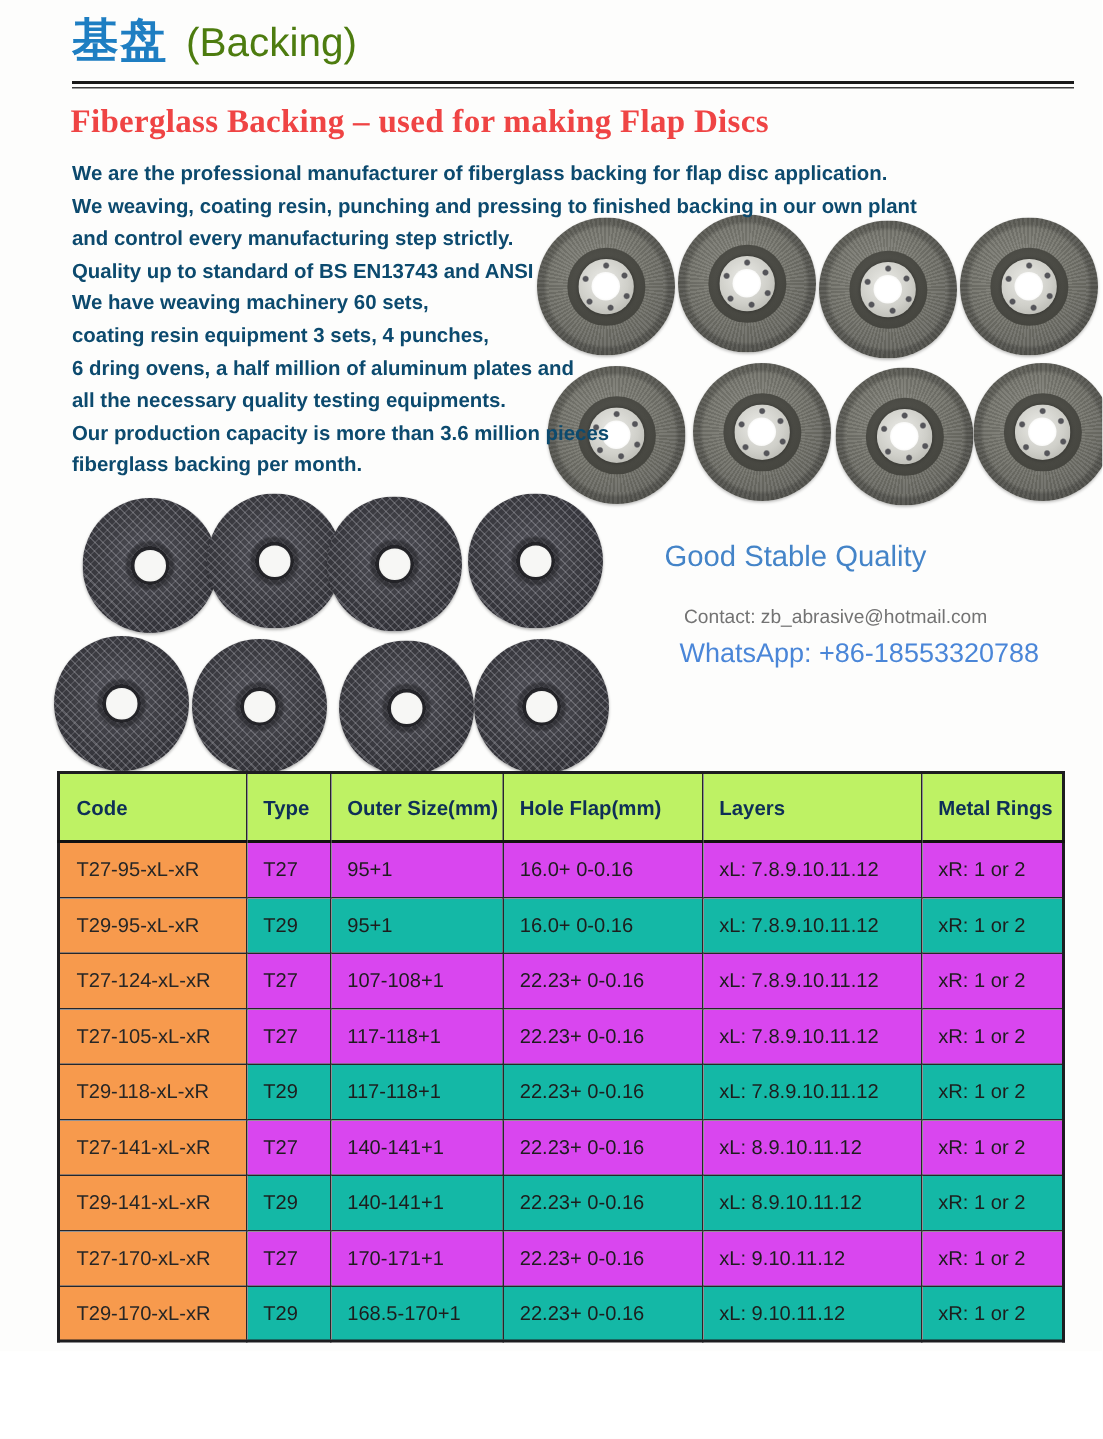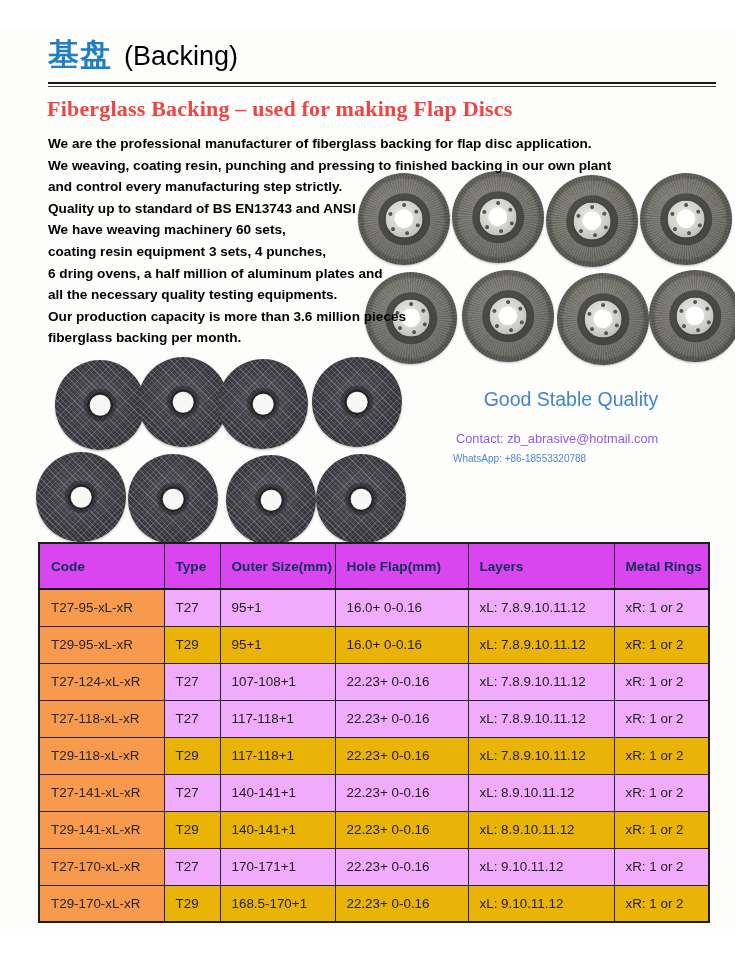--- a/index.html
+++ b/index.html
@@ -1,37 +1,37 @@
 <!DOCTYPE html>
 <html><head>
 <meta charset="utf-8">
 <style>
   html,body{margin:0;padding:0;background:#fff;}
   .page{
     position:relative;width:735px;height:901px;background:#fdfdfc;
-    overflow:hidden;font-family:"Liberation Sans",sans-serif;margin-top:28px;
+    overflow:hidden;font-family:"Liberation Sans",sans-serif;
   }
   
   .title-row{position:absolute;left:48px;top:6px;display:flex;align-items:baseline;gap:12px;z-index:3;}
   .title-cn{font-size:31px;font-weight:bold;color:#1e7ec2;letter-spacing:1px;}
-  .title-en{font-size:27px;color:#000000;}
+  .title-en{font-size:27px;color:#4d7c0f;}
   .title-rule{
     position:absolute;left:48px;top:54px;width:668px;height:2px;
     border-top:2px solid #191919;border-bottom:1px solid #3c3c3c;z-index:3;
   }
   
   .section-heading{
     position:absolute;left:47px;top:68px;z-index:3;
     font-family:"Liberation Serif",serif;font-weight:bold;
     font-size:22px;color:#ef4444;letter-spacing:0.2px;
   }
   
   .intro{
     position:absolute;left:48px;top:105px;width:600px;z-index:3;
-    font-size:13.6px;font-weight:bold;color:#000000;
+    font-size:13.6px;font-weight:bold;color:#0c4a6e;
     line-height:21.6px;white-space:pre-line;
   }
   
   .photo-layer{position:absolute;left:0;top:0;width:735px;height:959px;z-index:1;}
   .disc-front{
     position:absolute;width:92px;height:92px;border-radius:50%;
     background:
       radial-gradient(circle, rgba(0,0,0,0) 0 60%, rgba(0,0,0,0.18) 64% 70%, rgba(0,0,0,0) 74%),
       radial-gradient(circle, rgba(0,0,0,0) 0 86%, rgba(0,0,0,0.22) 93% 100%),
       repeating-conic-gradient(rgba(255,255,255,0.07) 0deg 2deg, rgba(0,0,0,0.06) 2deg 4deg),
@@ -60,43 +60,43 @@
       radial-gradient(circle, rgba(30,30,34,0.9) 0 20%, rgba(34,34,38,0.55) 20% 24%, rgba(0,0,0,0) 27%),
       repeating-linear-gradient(45deg, rgba(225,225,232,0.22) 0 1px, rgba(0,0,0,0) 1px 4px),
       repeating-linear-gradient(-45deg, rgba(205,205,214,0.16) 0 1px, rgba(0,0,0,0) 1px 4px),
       radial-gradient(circle at 48% 45%, #52525a 0%, #3c3c42 45%, #313137 75%, #292a2e 100%);
     box-shadow:0 1px 2px rgba(0,0,0,0.3);
   }
   .db-hole{position:absolute;left:50%;top:50%;width:23%;height:23%;transform:translate(-50%,-50%);
     border-radius:50%;background:radial-gradient(circle,#f7f7f5 0 62%,#dadad6 100%);}
   
   .promo{position:absolute;left:443px;top:360px;z-index:3;color:#4484c8;}
-  .promo-line1{font-size:19.5px;margin:0 0 20px 0;text-align:right;}
+  .promo-line1{font-size:19.5px;margin:0 0 20px 0;}
   .promo-line2{font-size:19.5px;margin:0 0 15px 10px;}
-  .promo-contact{font-size:12.8px;color:#8b5cf6;margin:0 0 7px 13px;}
-  .promo-whatsapp{font-size:10px;color:#4a86d8;margin:0 0 0 10px;}
+  .promo-contact{font-size:12.8px;color:#737373;margin:0 0 7px 13px;}
+  .promo-whatsapp{font-size:18px;color:#4a86d8;margin:0 0 0 10px;}
   
   .spec-table{
     position:absolute;left:38px;top:514px;width:670px;z-index:2;
     border-collapse:collapse;table-layout:fixed;
     font-size:13.4px;color:#1d1d1d;
   }
   .spec-table th,.spec-table td{
     border:1px solid #26262a;padding:0 0 0 11px;text-align:left;
     overflow:hidden;white-space:nowrap;
   }
   .spec-table thead tr{height:46px;}
   .spec-table tbody tr{height:37px;}
   .spec-table th{
-    background:#d946ef;color:#0e2f57;font-weight:bold;font-size:13.6px;
+    background:#bef264;color:#0e2f57;font-weight:bold;font-size:13.6px;
     border-bottom:2px solid #111;
   }
   .spec-table{border:2px solid #1d1d20;}
-  .row-odd td{background:#f0abfc;}
-  .row-even td{background:#eab308;}
+  .row-odd td{background:#d946ef;}
+  .row-even td{background:#14b8a6;}
   .spec-table td.code-cell{background:#f79a4d;color:#262626;}
   
   .footer-note{position:absolute;left:400px;top:934px;z-index:3;font-size:13.6px;color:#0c0c0c;}
 </style>
 </head>
 <body>
 
 <div class="page">
 
   <div class="title-row">
@@ -233,21 +233,21 @@
         </tr>
         <tr class="row-odd">
           <td class="code-cell">T27-124-xL-xR</td>
           <td>T27</td>
           <td>107-108+1</td>
           <td>22.23+ 0-0.16</td>
           <td>xL: 7.8.9.10.11.12</td>
           <td>xR: 1 or 2</td>
         </tr>
         <tr class="row-odd">
-          <td class="code-cell">T27-118-xL-xR</td>
+          <td class="code-cell">T27-105-xL-xR</td>
           <td>T27</td>
           <td>117-118+1</td>
           <td>22.23+ 0-0.16</td>
           <td>xL: 7.8.9.10.11.12</td>
           <td>xR: 1 or 2</td>
         </tr>
         <tr class="row-even">
           <td class="code-cell">T29-118-xL-xR</td>
           <td>T29</td>
           <td>117-118+1</td>

